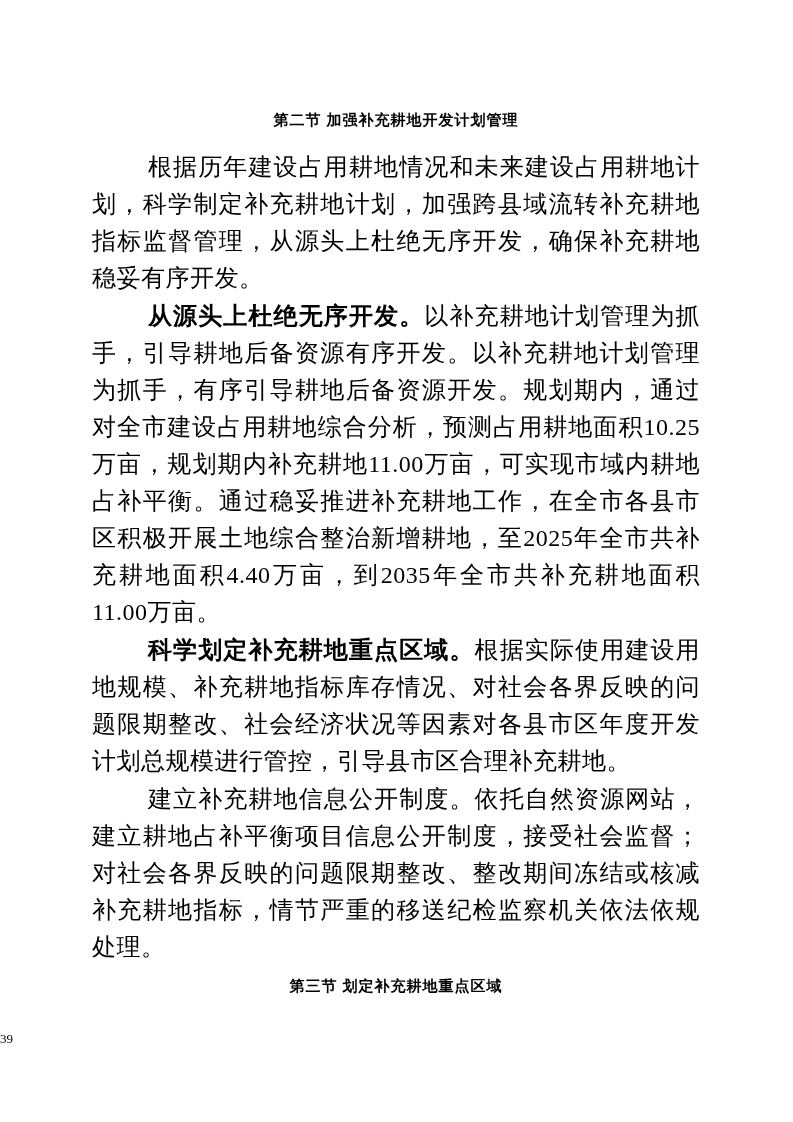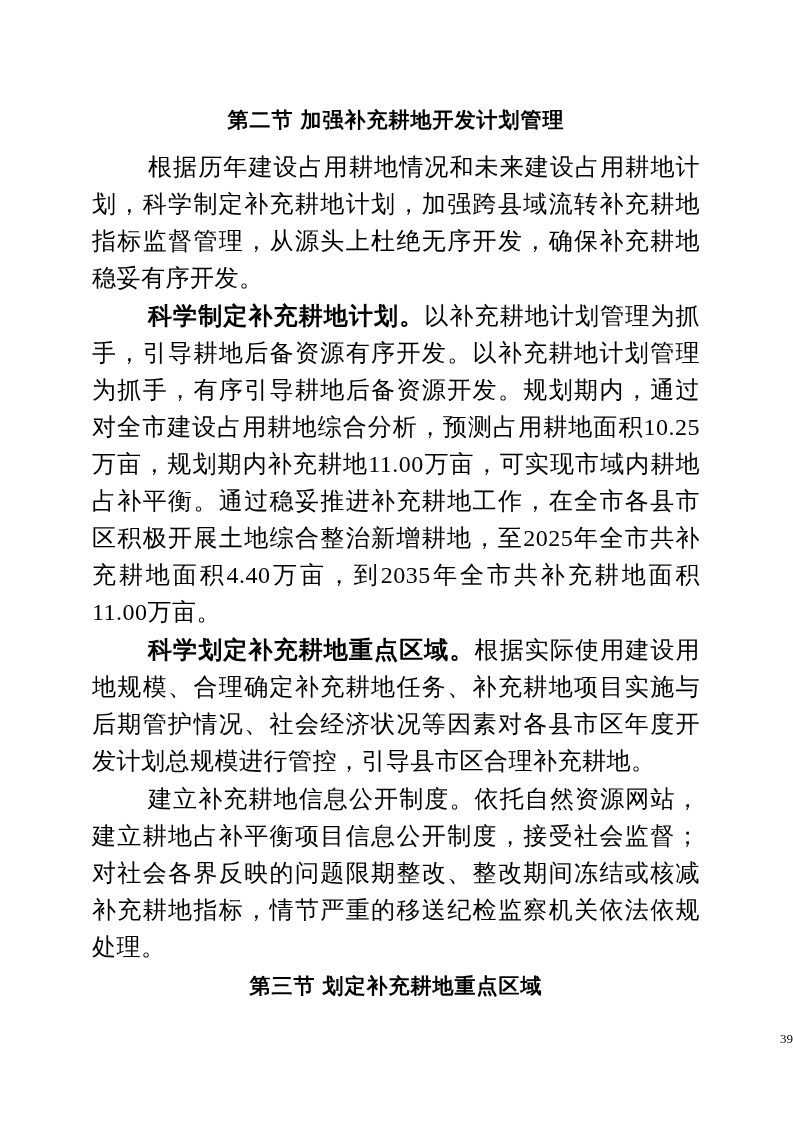--- a/index.html
+++ b/index.html
@@ -19,21 +19,21 @@
   }
   .content {
     position: absolute;
     left: 92px;
     top: 105px;
     width: 608px;
   }
   .section-heading {
     font-family: "Liberation Sans", sans-serif;
     font-weight: bold;
-    font-size: 21px;
+    font-size: 15px;
     line-height: 30px;
     text-align: center;
     letter-spacing: 1px;
     margin: 0 0 13px 0;
   }
   .section-heading.second {
     margin-top: 5px;
   }
   .body-para {
     font-size: 24px;
@@ -46,38 +46,38 @@
   }
   .para-lead {
     font-family: "Liberation Sans", sans-serif;
     font-weight: bold;
   }
   .page-number {
     position: absolute;
     left: 0;
     right: 0;
     top: 1031px;
-    text-align: right;
+    text-align: left;
     font-size: 13px;
     font-family: "Liberation Serif", serif;
   }
 </style>
 </head>
 <body>
 
 <div class="page">
   <div class="content">
 
     <h2 class="section-heading">第二节 加强补充耕地开发计划管理</h2>
 
     <p class="body-para"><span class="para-lead"></span><span>根据历年建设占用耕地情况和未来建设占用耕地计划，科学制定补充耕地计划，加强跨县域流转补充耕地指标监督管理，从源头上杜绝无序开发，确保补充耕地稳妥有序开发。</span></p>
 
-    <p class="body-para"><span class="para-lead">科学制定补充耕地计划。</span><span>以补充耕地计划管理为抓手，引导耕地后备资源有序开发。以补充耕地计划管理为抓手，有序引导耕地后备资源开发。规划期内，通过对全市建设占用耕地综合分析，预测占用耕地面积10.25万亩，规划期内补充耕地11.00万亩，可实现市域内耕地占补平衡。通过稳妥推进补充耕地工作，在全市各县市区积极开展土地综合整治新增耕地，至2025年全市共补充耕地面积4.40万亩，到2035年全市共补充耕地面积11.00万亩。</span></p>
+    <p class="body-para"><span class="para-lead">从源头上杜绝无序开发。</span><span>以补充耕地计划管理为抓手，引导耕地后备资源有序开发。以补充耕地计划管理为抓手，有序引导耕地后备资源开发。规划期内，通过对全市建设占用耕地综合分析，预测占用耕地面积10.25万亩，规划期内补充耕地11.00万亩，可实现市域内耕地占补平衡。通过稳妥推进补充耕地工作，在全市各县市区积极开展土地综合整治新增耕地，至2025年全市共补充耕地面积4.40万亩，到2035年全市共补充耕地面积11.00万亩。</span></p>
 
-    <p class="body-para"><span class="para-lead">科学划定补充耕地重点区域。</span><span>根据实际使用建设用地规模、合理确定补充耕地任务、补充耕地项目实施与后期管护情况、社会经济状况等因素对各县市区年度开发计划总规模进行管控，引导县市区合理补充耕地。</span></p>
+    <p class="body-para"><span class="para-lead">科学划定补充耕地重点区域。</span><span>根据实际使用建设用地规模、补充耕地指标库存情况、对社会各界反映的问题限期整改、社会经济状况等因素对各县市区年度开发计划总规模进行管控，引导县市区合理补充耕地。</span></p>
 
     <p class="body-para"><span class="para-lead"></span><span>建立补充耕地信息公开制度。依托自然资源网站，建立耕地占补平衡项目信息公开制度，接受社会监督；对社会各界反映的问题限期整改、整改期间冻结或核减补充耕地指标，情节严重的移送纪检监察机关依法依规处理。</span></p>
 
     <h2 class="section-heading second">第三节 划定补充耕地重点区域</h2>
 
 
   </div>
 
   <div class="page-number">39</div>
 </div>

